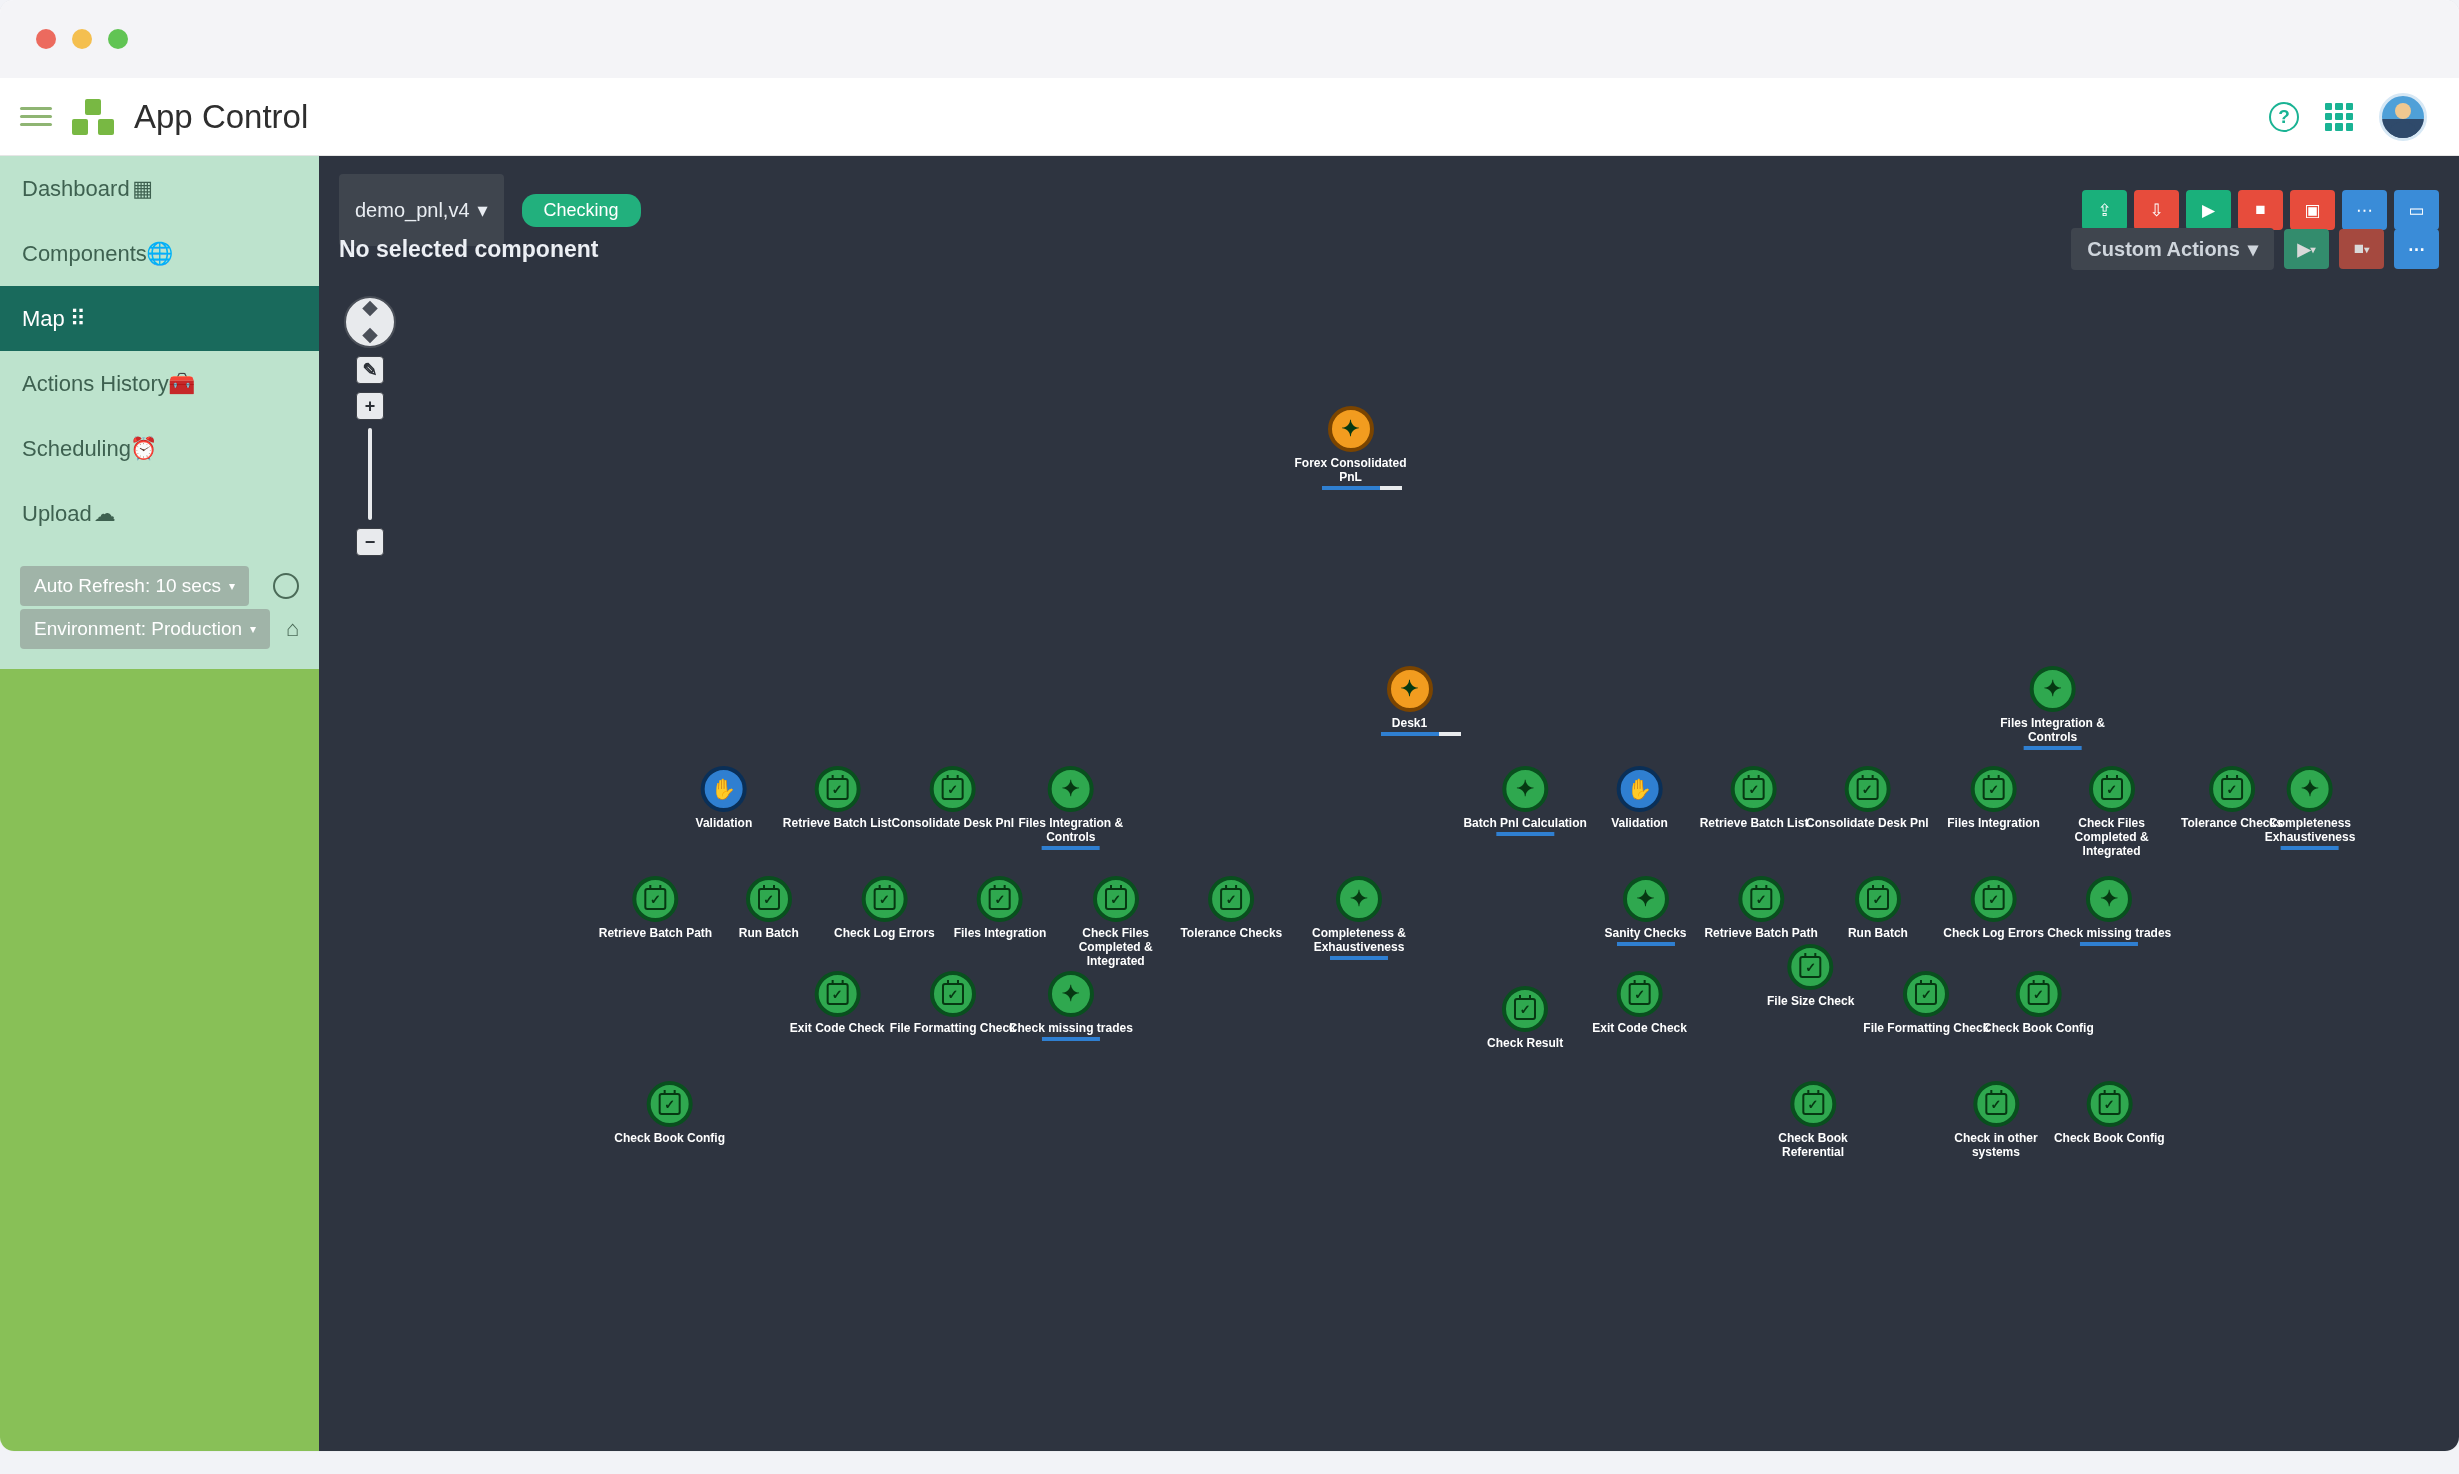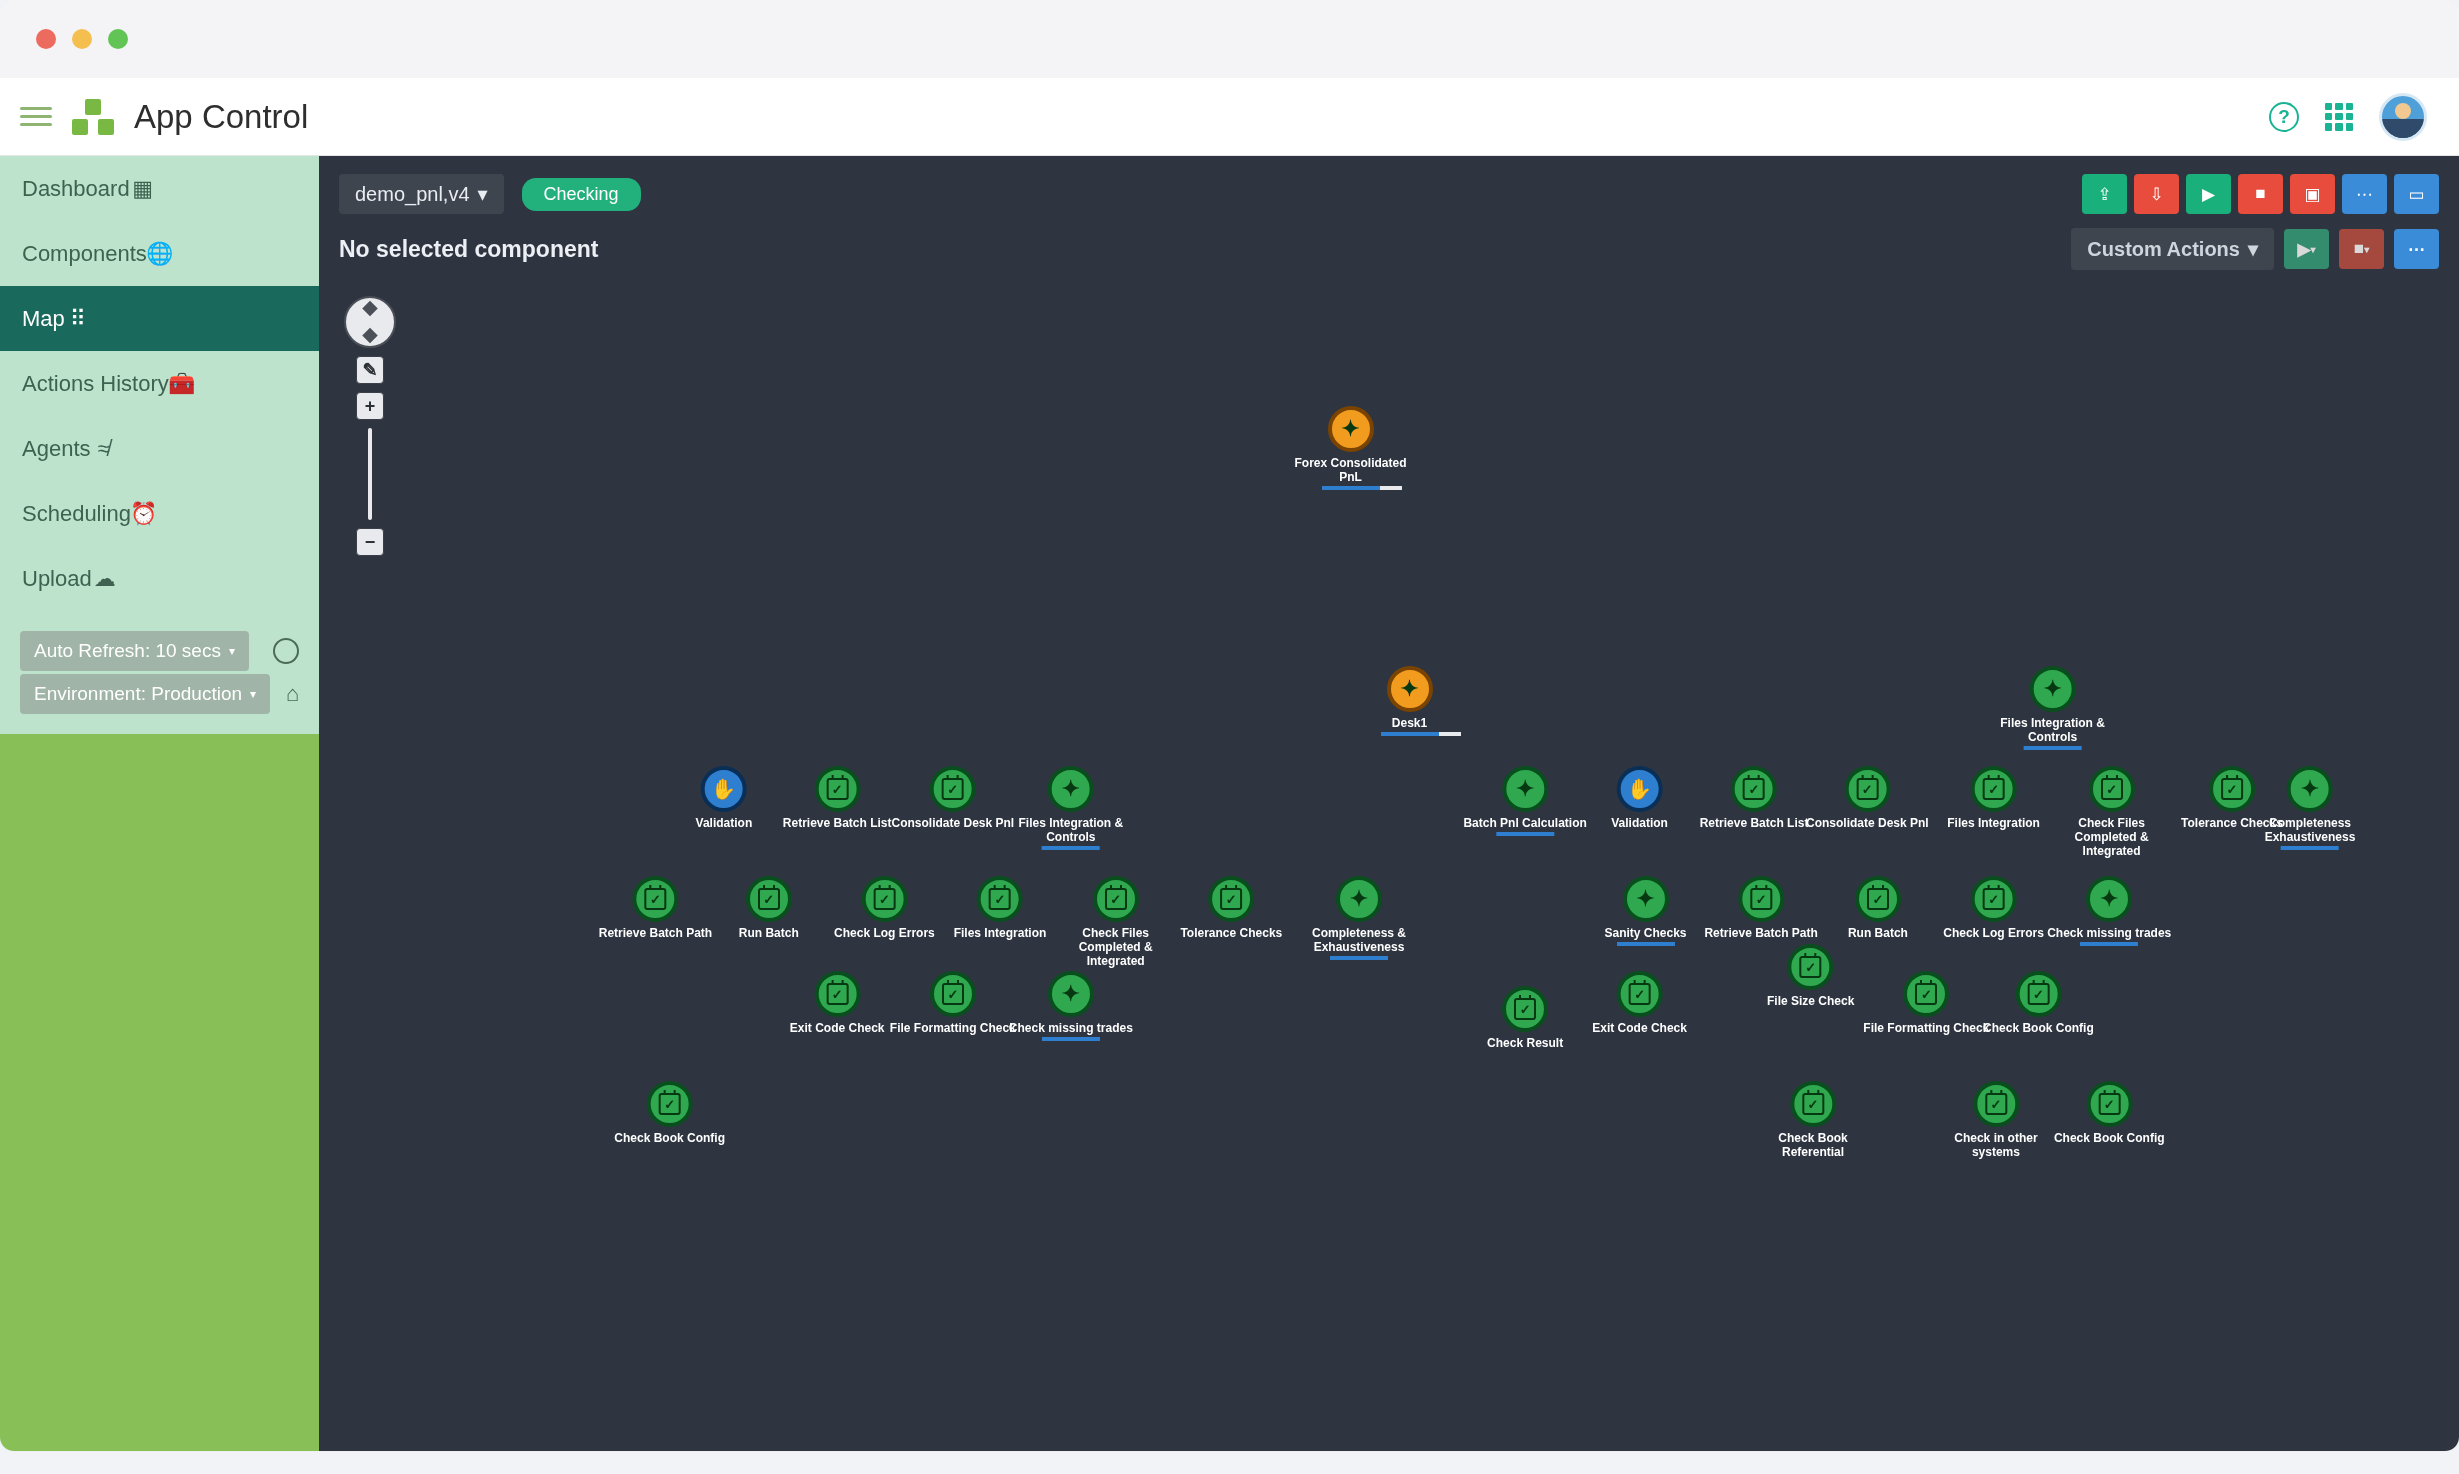--- a/index.html
+++ b/index.html
@@ -29,21 +29,21 @@
   .nav-item.active{background:#196a5c;color:#fff;}
   .nav-item .nicon{width:26px;height:26px;display:flex;align-items:center;justify-content:center;font-size:22px;color:inherit;}
   .side-controls{padding:20px 20px;display:flex;flex-direction:column;gap:3px;background:#bde3cd}
   .ctrl-row{display:flex;align-items:center;justify-content:space-between;}
   .pill{background:#a0b4a8;color:#fff;padding:9px 14px;border-radius:4px;font-size:19px;display:inline-flex;align-items:center;gap:8px;cursor:pointer;}
   .pill .caret{font-size:12px;}
   .refresh-ico{width:26px;height:26px;border:2.5px solid #4b6b58;border-radius:50%;position:relative;margin-left:auto;color:#4b6b58;}
   .home-ico{color:#4b6b58;font-size:22px;margin-left:auto;}
   .canvas{flex:1;background:#2e3440;position:relative;overflow:hidden;}
   .topbar{position:absolute;top:18px;left:20px;right:20px;display:flex;align-items:center;gap:18px;}
-  .proj-pill{background:#3f454e;color:#e9edf2;padding:8px 16px;border-radius:4px;font-size:20px;display:inline-flex;align-items:center;gap:8px;cursor:pointer;}
+  .proj-pill{background:#3f454e;color:#e9edf2;padding:24px 16px;border-radius:4px;font-size:20px;display:inline-flex;align-items:center;gap:8px;cursor:pointer;}
   .status-pill{background:#22b07d;color:#fff;padding:6px 22px;border-radius:14px;font-size:18px;}
   .toolbar-right{margin-left:auto;display:flex;gap:7px;}
   .tbtn{width:45px;height:40px;border-radius:4px;display:flex;align-items:center;justify-content:center;color:#fff;font-size:17px;cursor:pointer;}
   .g{background:#1ab07b;} .r{background:#e74c3c;} .b{background:#3a8cd8;}
   .subbar{position:absolute;top:72px;left:20px;right:20px;display:flex;align-items:center;color:#eceff4;font-size:23px;font-weight:600;}
   .subbar-right{margin-left:auto;display:flex;align-items:center;gap:10px;}
   .ca-pill{background:#3f454e;color:#cfd5dc;padding:9px 16px;border-radius:4px;font-size:20px;display:inline-flex;align-items:center;gap:8px;}
   .dim{filter:grayscale(0.3) brightness(0.85);} 
   
   .mapctrl{position:absolute;left:25px;top:140px;display:flex;flex-direction:column;align-items:center;gap:8px;}
@@ -121,24 +121,20 @@
               <span>Components</span>
               <span class="nicon">🌐</span>
             </div>
             <div class="nav-item active">
               <span>Map</span>
               <span class="nicon">⠿</span>
             </div>
             <div class="nav-item">
               <span>Actions History</span>
               <span class="nicon">🧰</span>
-            </div>
-            <div class="nav-item">
-              <span>Agents</span>
-              <span class="nicon">≉</span>
             </div>
             <div class="nav-item">
               <span>Scheduling</span>
               <span class="nicon">⏰</span>
             </div>
             <div class="nav-item">
               <span>Upload</span>
               <span class="nicon">☁</span>
             </div>
           </div>

